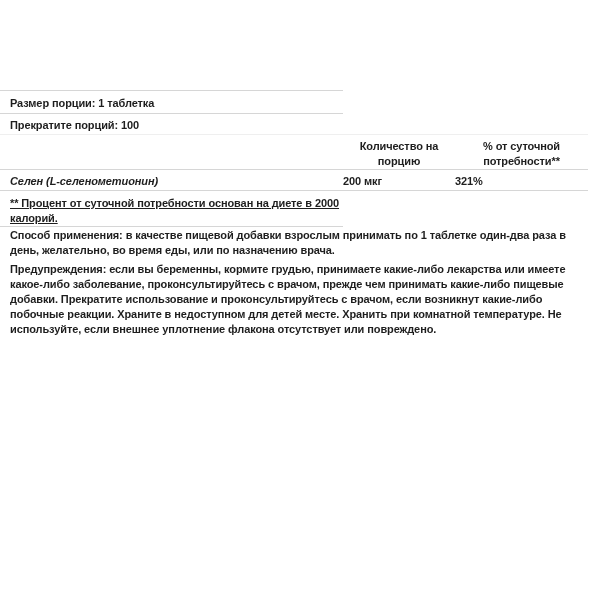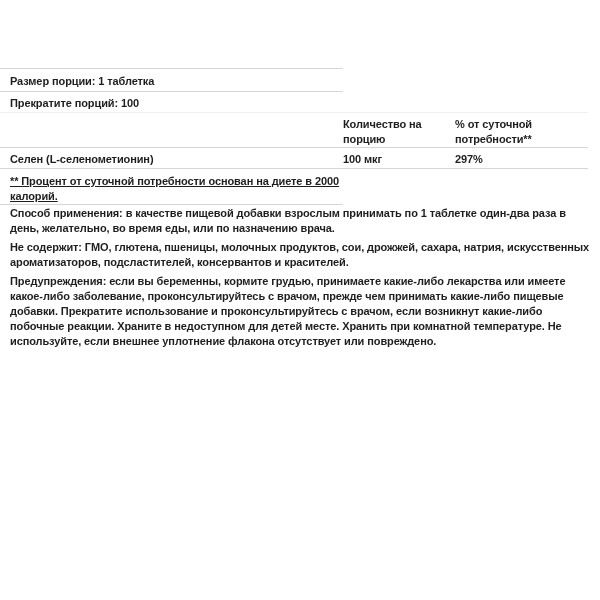--- a/index.html
+++ b/index.html
@@ -12,45 +12,46 @@
   }
   .page {
     position: relative;
     width: 600px; height: 600px;
     color: #1e1e1e;
     font-weight: 700;
     font-size: 11px;
     line-height: 15px;
     letter-spacing: -0.1px;
   }
-  .facts { margin-top: 68px; width: 588px; }
+  .facts { margin-top: 90px; width: 588px; }
 
   .meta-row {
     width: 343px;
     border-top: 1px solid #d6d6d6;
   }
   .meta-row.first { padding: 5px 10px 2px 10px; }
   .meta-row.second { padding: 4px 10px 1px 10px; }
 
   .divider-light { width: 588px; height: 1px; background: #efefef; }
   .divider-col { width: 343px; height: 1px; background: #d6d6d6; }
 
   .grid {
     display: grid;
     grid-template-columns: 343px 112px 133px;
   }
   .header-row {
     padding: 4px 0 0 0;
     border-bottom: 1px solid #d6d6d6;
+    text-align: center;
   }
   .data-row {
     padding: 4px 0 1px 0;
     border-bottom: 1px solid #d6d6d6;
   }
-  .cell-first { padding-left: 10px; }
+  .cell-first { padding-left: 10px; font-style: italic; }
 
   .footnote {
     width: 370px;
     padding: 5px 0 0 10px;
     text-decoration: underline;
   }
 
   .content { margin-top: 1px; padding: 0 6px 0 10px; }
   .content p { margin: 0 0 4px 0; }
 </style>
@@ -72,29 +73,28 @@
     <div class="divider-light"></div>
 
     <div class="grid header-row">
       <div class="cell-first"></div>
       <div>Количество на порцию</div>
       <div>% от суточной потребности**</div>
     </div>
 
     <div class="grid data-row">
       <div class="cell-first">Селен (L-селенометионин)</div>
-      <div>100 мкг</div>
-      <div>297%</div>
+      <div>200 мкг</div>
+      <div>321%</div>
     </div>
 
     <div class="footnote">** Процент от суточной потребности основан на диете в 2000 калорий.</div>
 
     <div class="divider-col"></div>
 
   </section>
 
   <section class="content">
     <p>Способ применения: в качестве пищевой добавки взрослым принимать по 1 таблетке один-два раза в день, желательно, во время еды, или по назначению врача.</p>
-    <p>Не содержит: ГМО, глютена, пшеницы, молочных продуктов, сои, дрожжей, сахара, натрия, искусственных ароматизаторов, подсластителей, консервантов и красителей.</p>
     <p>Предупреждения: если вы беременны, кормите грудью, принимаете какие-либо лекарства или имеете какое-либо заболевание, проконсультируйтесь с врачом, прежде чем принимать какие-либо пищевые добавки. Прекратите использование и проконсультируйтесь с врачом, если возникнут какие-либо побочные реакции. Храните в недоступном для детей месте. Хранить при комнатной температуре. Не используйте, если внешнее уплотнение флакона отсутствует или повреждено.</p>
   </section>
 
 </div>
 
 </body></html>

